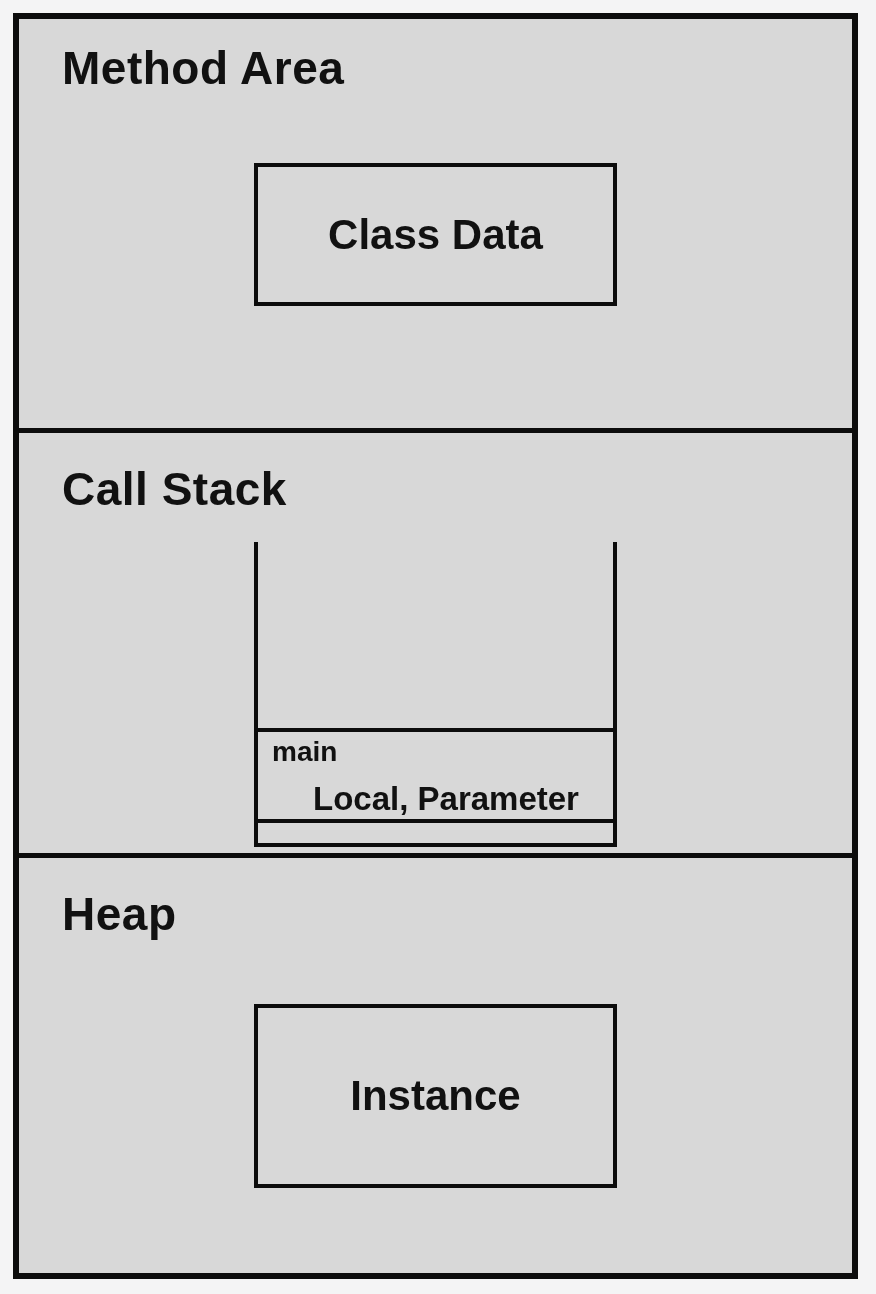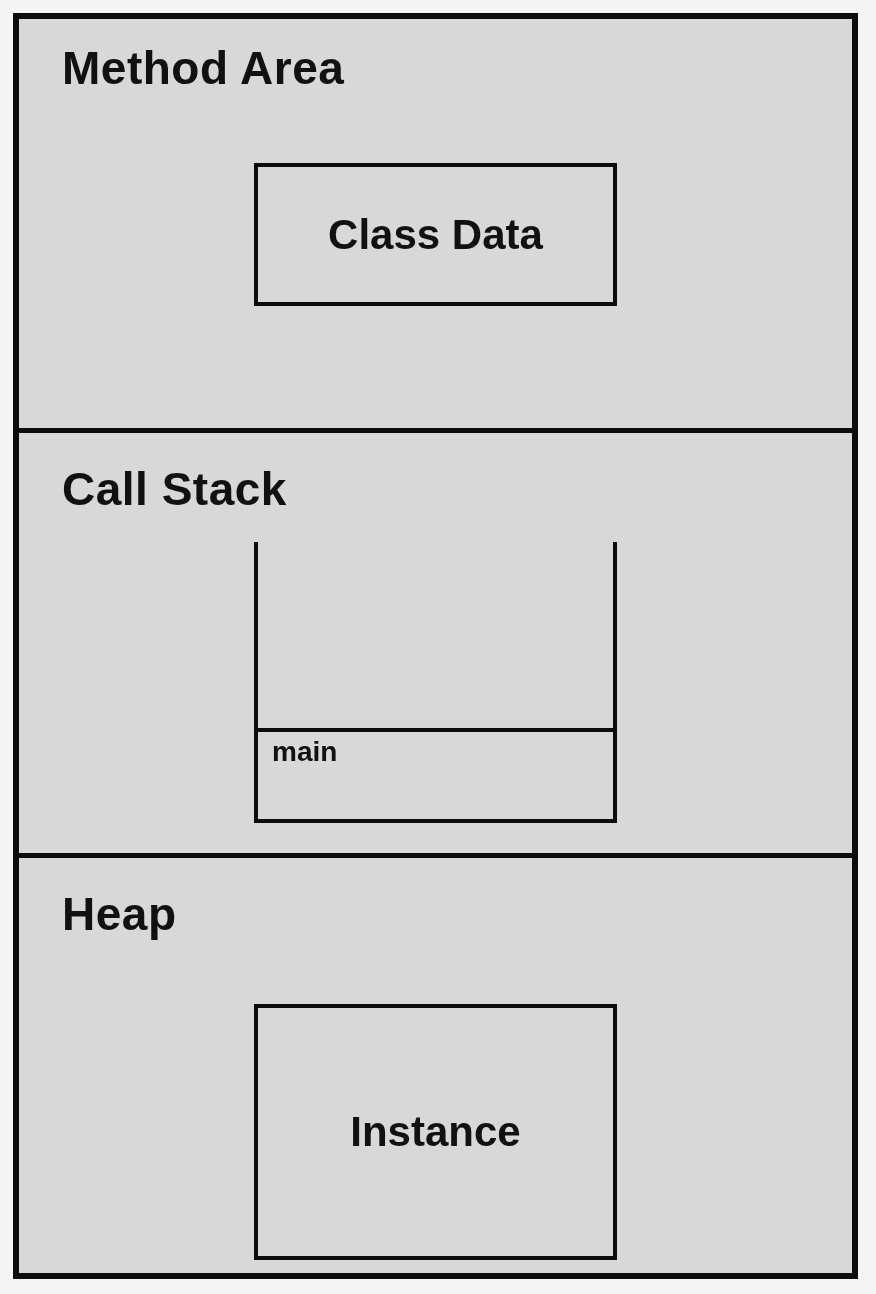--- a/index.html
+++ b/index.html
@@ -56,38 +56,38 @@
     display: flex;
     align-items: center;
     justify-content: center;
   }
   .inner-box .box-label {
     font-size: 42px;
     font-weight: bold;
     white-space: nowrap;
   }
   .inner-box.class-data { top: 163px;  height: 143px; }
-  .inner-box.instance   { top: 1004px; height: 256px; }
+  .inner-box.instance   { top: 1004px; height: 184px; }
   .stack-shape {
     position: absolute;
     left: 254px;
     top: 542px;
     width: 363px;
     height: 281px;
     box-sizing: border-box;
     border-left: 4px solid var(--line, #0c0c0c);
     border-right: 4px solid var(--line, #0c0c0c);
     border-bottom: 4px solid var(--line, #0c0c0c);
   }
   .stack-frame {
     position: absolute;
     left: 254px;
     top: 728px;
     width: 363px;
-    height: 95px;
+    height: 119px;
     box-sizing: border-box;
     border: 4px solid var(--line, #0c0c0c);
   }
   .frame-name {
     position: absolute;
     left: 14px;
     top: 6px;
     font-size: 28px;
     line-height: 1;
     font-weight: bold;
@@ -119,19 +119,20 @@
   <div class="divider first"></div>
   <div class="divider second"></div>
 
   <div class="inner-box class-data">
     <span class="box-label">Class Data</span>
   </div>
 
   <div class="stack-shape"></div>
   <div class="stack-frame">
     <span class="frame-name">main</span>
+    <span class="frame-contents">Local, Parameter</span>
   </div>
 
   <div class="inner-box instance">
     <span class="box-label">Instance</span>
   </div>
 
 </div>
 
 </body></html>

